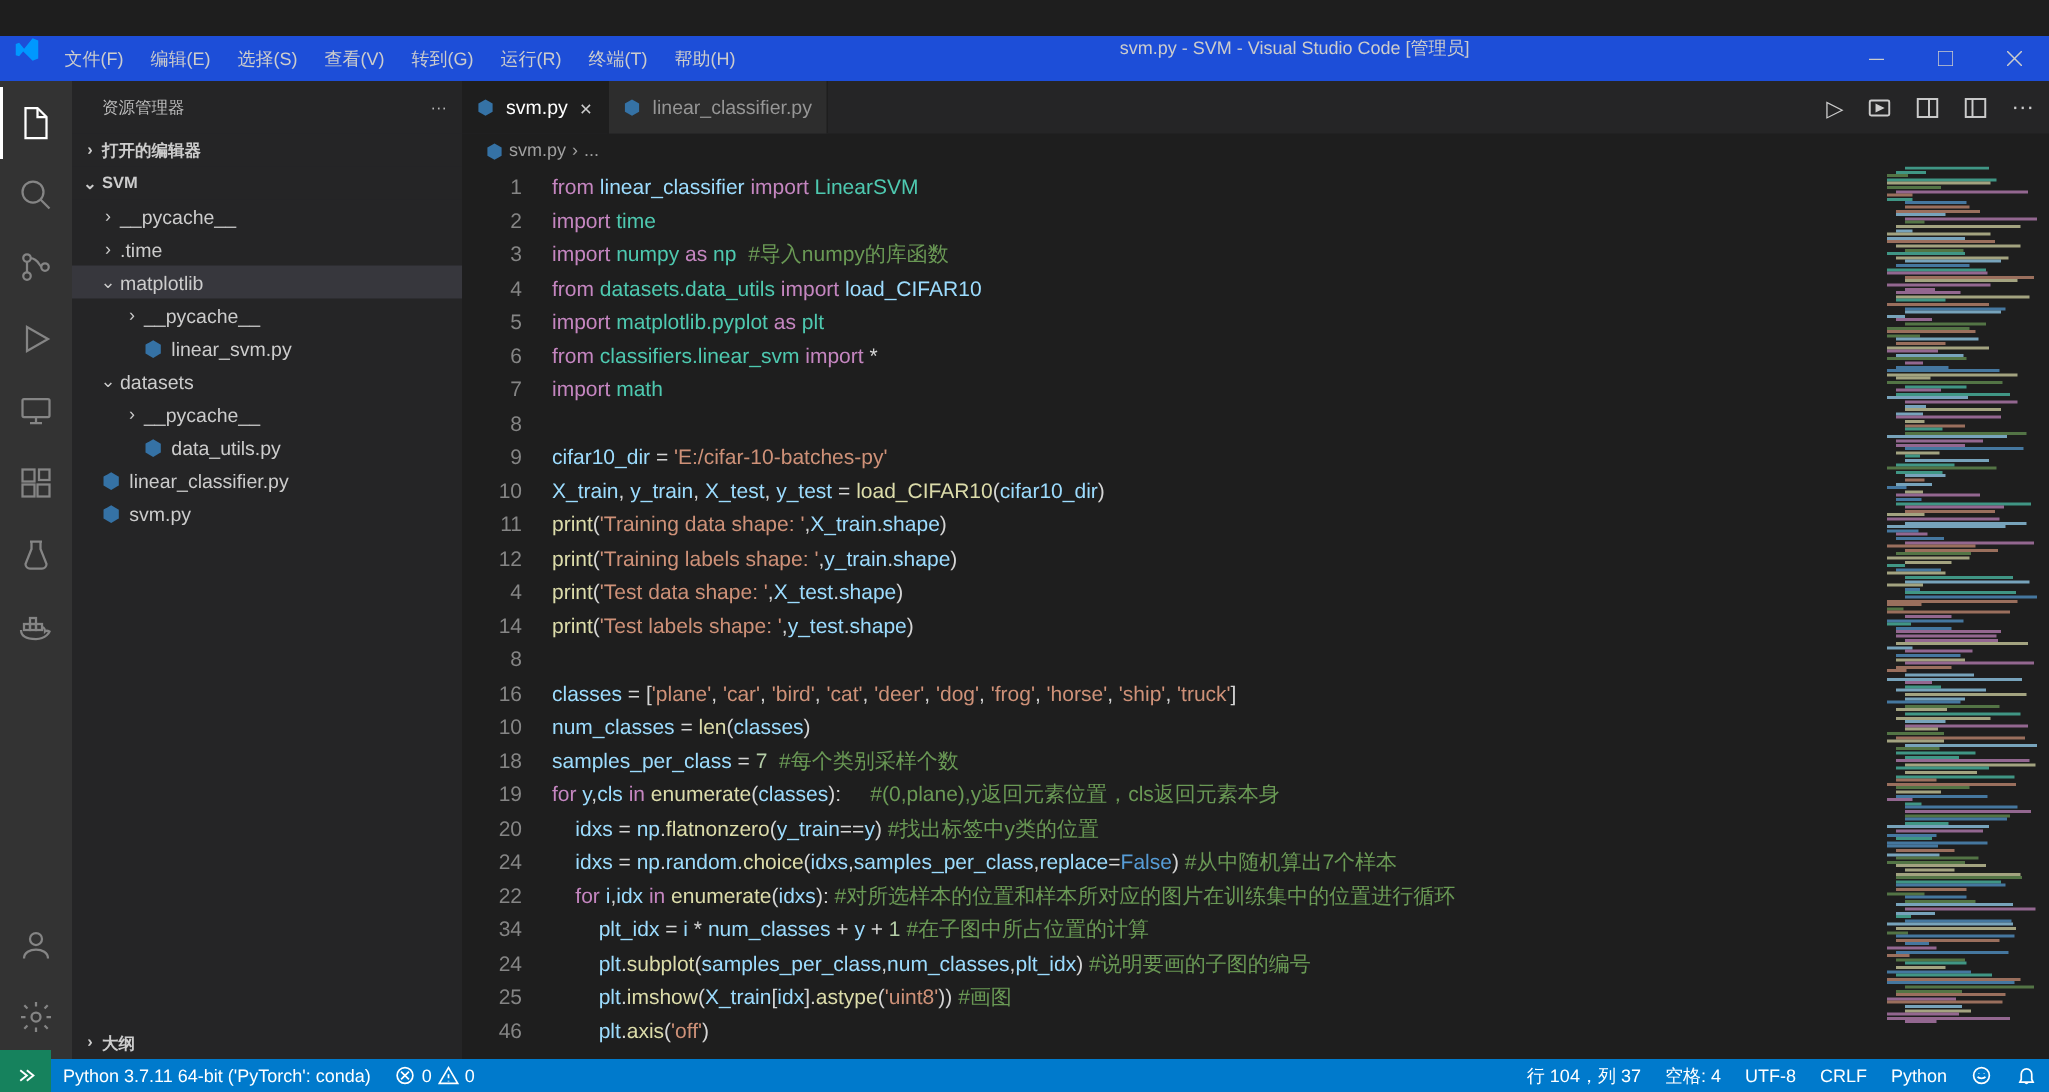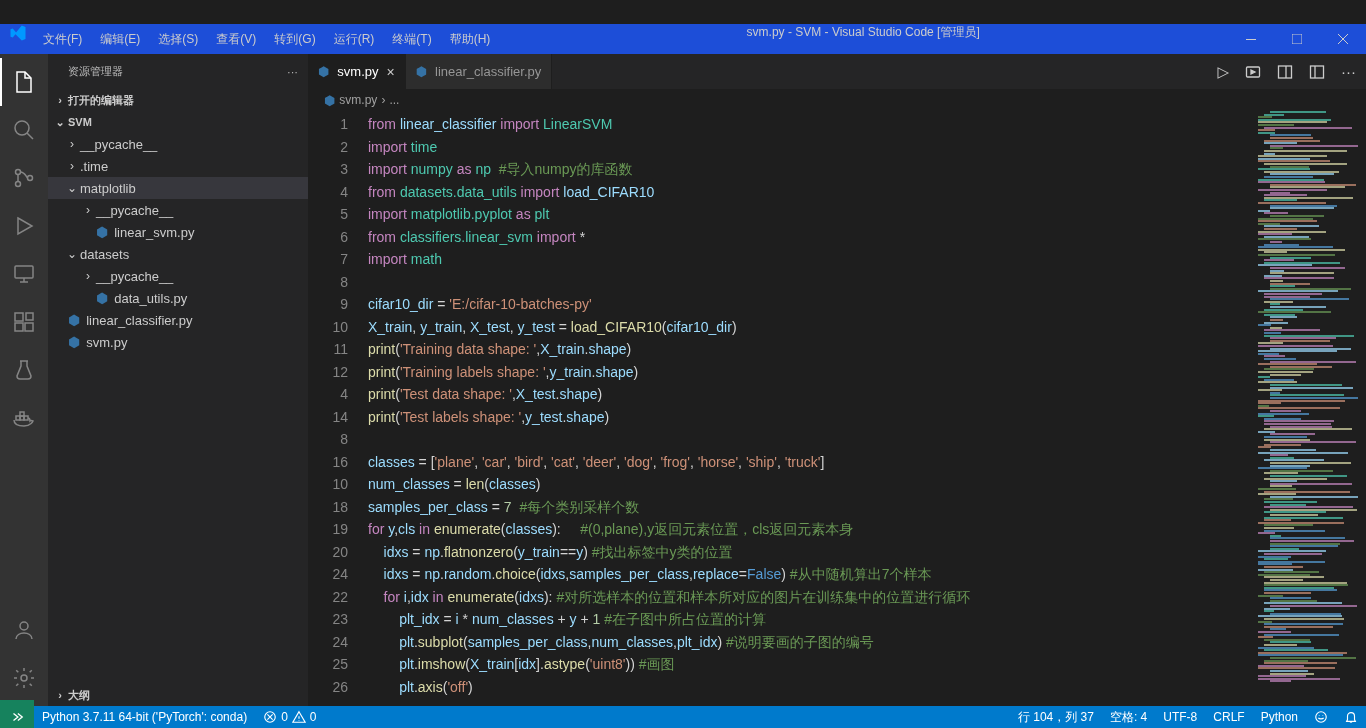--- a/index.html
+++ b/index.html
@@ -301,24 +301,24 @@
           <div>4</div>
           <div>14</div>
           <div>8</div>
           <div>16</div>
           <div>10</div>
           <div>18</div>
           <div>19</div>
           <div>20</div>
           <div>24</div>
           <div>22</div>
-          <div>23</div>
+          <div>34</div>
           <div>24</div>
           <div>25</div>
-          <div>26</div>
+          <div>46</div>
       </div>
       <div class="code"><div><span class="kw">from</span> <span class="id">linear_classifier</span> <span class="kw">import</span> <span class="idg">LinearSVM</span></div><div><span class="kw">import</span> <span class="idg">time</span></div><div><span class="kw">import</span> <span class="idg">numpy</span> <span class="kw">as</span> <span class="idg">np</span>  <span class="cmt">#导入numpy的库函数</span></div><div><span class="kw">from</span> <span class="idg">datasets.data_utils</span> <span class="kw">import</span> <span class="id">load_CIFAR10</span></div><div><span class="kw">import</span> <span class="idg">matplotlib.pyplot</span> <span class="kw">as</span> <span class="idg">plt</span></div><div><span class="kw">from</span> <span class="idg">classifiers.linear_svm</span> <span class="kw">import</span> <span class="op">*</span></div><div><span class="kw">import</span> <span class="idg">math</span></div><div> </div><div><span class="id">cifar10_dir</span> <span class="op">=</span> <span class="str">'E:/cifar-10-batches-py'</span></div><div><span class="id">X_train</span>, <span class="id">y_train</span>, <span class="id">X_test</span>, <span class="id">y_test</span> <span class="op">=</span> <span class="fn">load_CIFAR10</span>(<span class="id">cifar10_dir</span>)</div><div><span class="fn">print</span>(<span class="str">'Training data shape: '</span>,<span class="id">X_train</span>.<span class="id">shape</span>)</div><div><span class="fn">print</span>(<span class="str">'Training labels shape: '</span>,<span class="id">y_train</span>.<span class="id">shape</span>)</div><div><span class="fn">print</span>(<span class="str">'Test data shape: '</span>,<span class="id">X_test</span>.<span class="id">shape</span>)</div><div><span class="fn">print</span>(<span class="str">'Test labels shape: '</span>,<span class="id">y_test</span>.<span class="id">shape</span>)</div><div> </div><div><span class="id">classes</span> <span class="op">=</span> [<span class="str">'plane'</span>, <span class="str">'car'</span>, <span class="str">'bird'</span>, <span class="str">'cat'</span>, <span class="str">'deer'</span>, <span class="str">'dog'</span>, <span class="str">'frog'</span>, <span class="str">'horse'</span>, <span class="str">'ship'</span>, <span class="str">'truck'</span>]</div><div><span class="id">num_classes</span> <span class="op">=</span> <span class="fn">len</span>(<span class="id">classes</span>)</div><div><span class="id">samples_per_class</span> <span class="op">=</span> <span class="num">7</span>  <span class="cmt">#每个类别采样个数</span></div><div><span class="kw">for</span> <span class="id">y</span>,<span class="id">cls</span> <span class="kw">in</span> <span class="fn">enumerate</span>(<span class="id">classes</span>):     <span class="cmt">#(0,plane),y返回元素位置，cls返回元素本身</span></div><div>    <span class="id">idxs</span> <span class="op">=</span> <span class="id">np</span>.<span class="fn">flatnonzero</span>(<span class="id">y_train</span>==<span class="id">y</span>) <span class="cmt">#找出标签中y类的位置</span></div><div>    <span class="id">idxs</span> <span class="op">=</span> <span class="id">np</span>.<span class="id">random</span>.<span class="fn">choice</span>(<span class="id">idxs</span>,<span class="id">samples_per_class</span>,<span class="id">replace</span>=<span class="const">False</span>) <span class="cmt">#从中随机算出7个样本</span></div><div>    <span class="kw">for</span> <span class="id">i</span>,<span class="id">idx</span> <span class="kw">in</span> <span class="fn">enumerate</span>(<span class="id">idxs</span>): <span class="cmt">#对所选样本的位置和样本所对应的图片在训练集中的位置进行循环</span></div><div>        <span class="id">plt_idx</span> <span class="op">=</span> <span class="id">i</span> * <span class="id">num_classes</span> + <span class="id">y</span> + <span class="num">1</span> <span class="cmt">#在子图中所占位置的计算</span></div><div>        <span class="id">plt</span>.<span class="fn">subplot</span>(<span class="id">samples_per_class</span>,<span class="id">num_classes</span>,<span class="id">plt_idx</span>) <span class="cmt">#说明要画的子图的编号</span></div><div>        <span class="id">plt</span>.<span class="fn">imshow</span>(<span class="id">X_train</span>[<span class="id">idx</span>].<span class="fn">astype</span>(<span class="str">'uint8'</span>)) <span class="cmt">#画图</span></div><div>        <span class="id">plt</span>.<span class="fn">axis</span>(<span class="str">'off'</span>)</div></div>
       <div class="minimap">
           <div class="minimap-line" style="top: 0px; left: 14px; width: 56.0998px; background: rgb(78, 201, 176); opacity: 0.7;"></div>
           <div class="minimap-line" style="top: 2.6px; left: 8px; width: 19.6564px; background: rgb(78, 201, 176); opacity: 0.7;"></div>
           <div class="minimap-line" style="top: 5.2px; left: 2px; width: 14.1389px; background: rgb(106, 153, 85); opacity: 0.7;"></div>
           <div class="minimap-line" style="top: 7.8px; left: 2px; width: 72.8807px; background: rgb(78, 201, 176); opacity: 0.7;"></div>
           <div class="minimap-line" style="top: 10.4px; left: 2px; width: 69.215px; background: rgb(220, 220, 170); opacity: 0.7;"></div>
           <div class="minimap-line" style="top: 13px; left: 2px; width: 36.4753px; background: rgb(106, 153, 85); opacity: 0.7;"></div>
           <div class="minimap-line" style="top: 15.6px; left: 8px; width: 87.9949px; background: rgb(197, 134, 192); opacity: 0.7;"></div>

